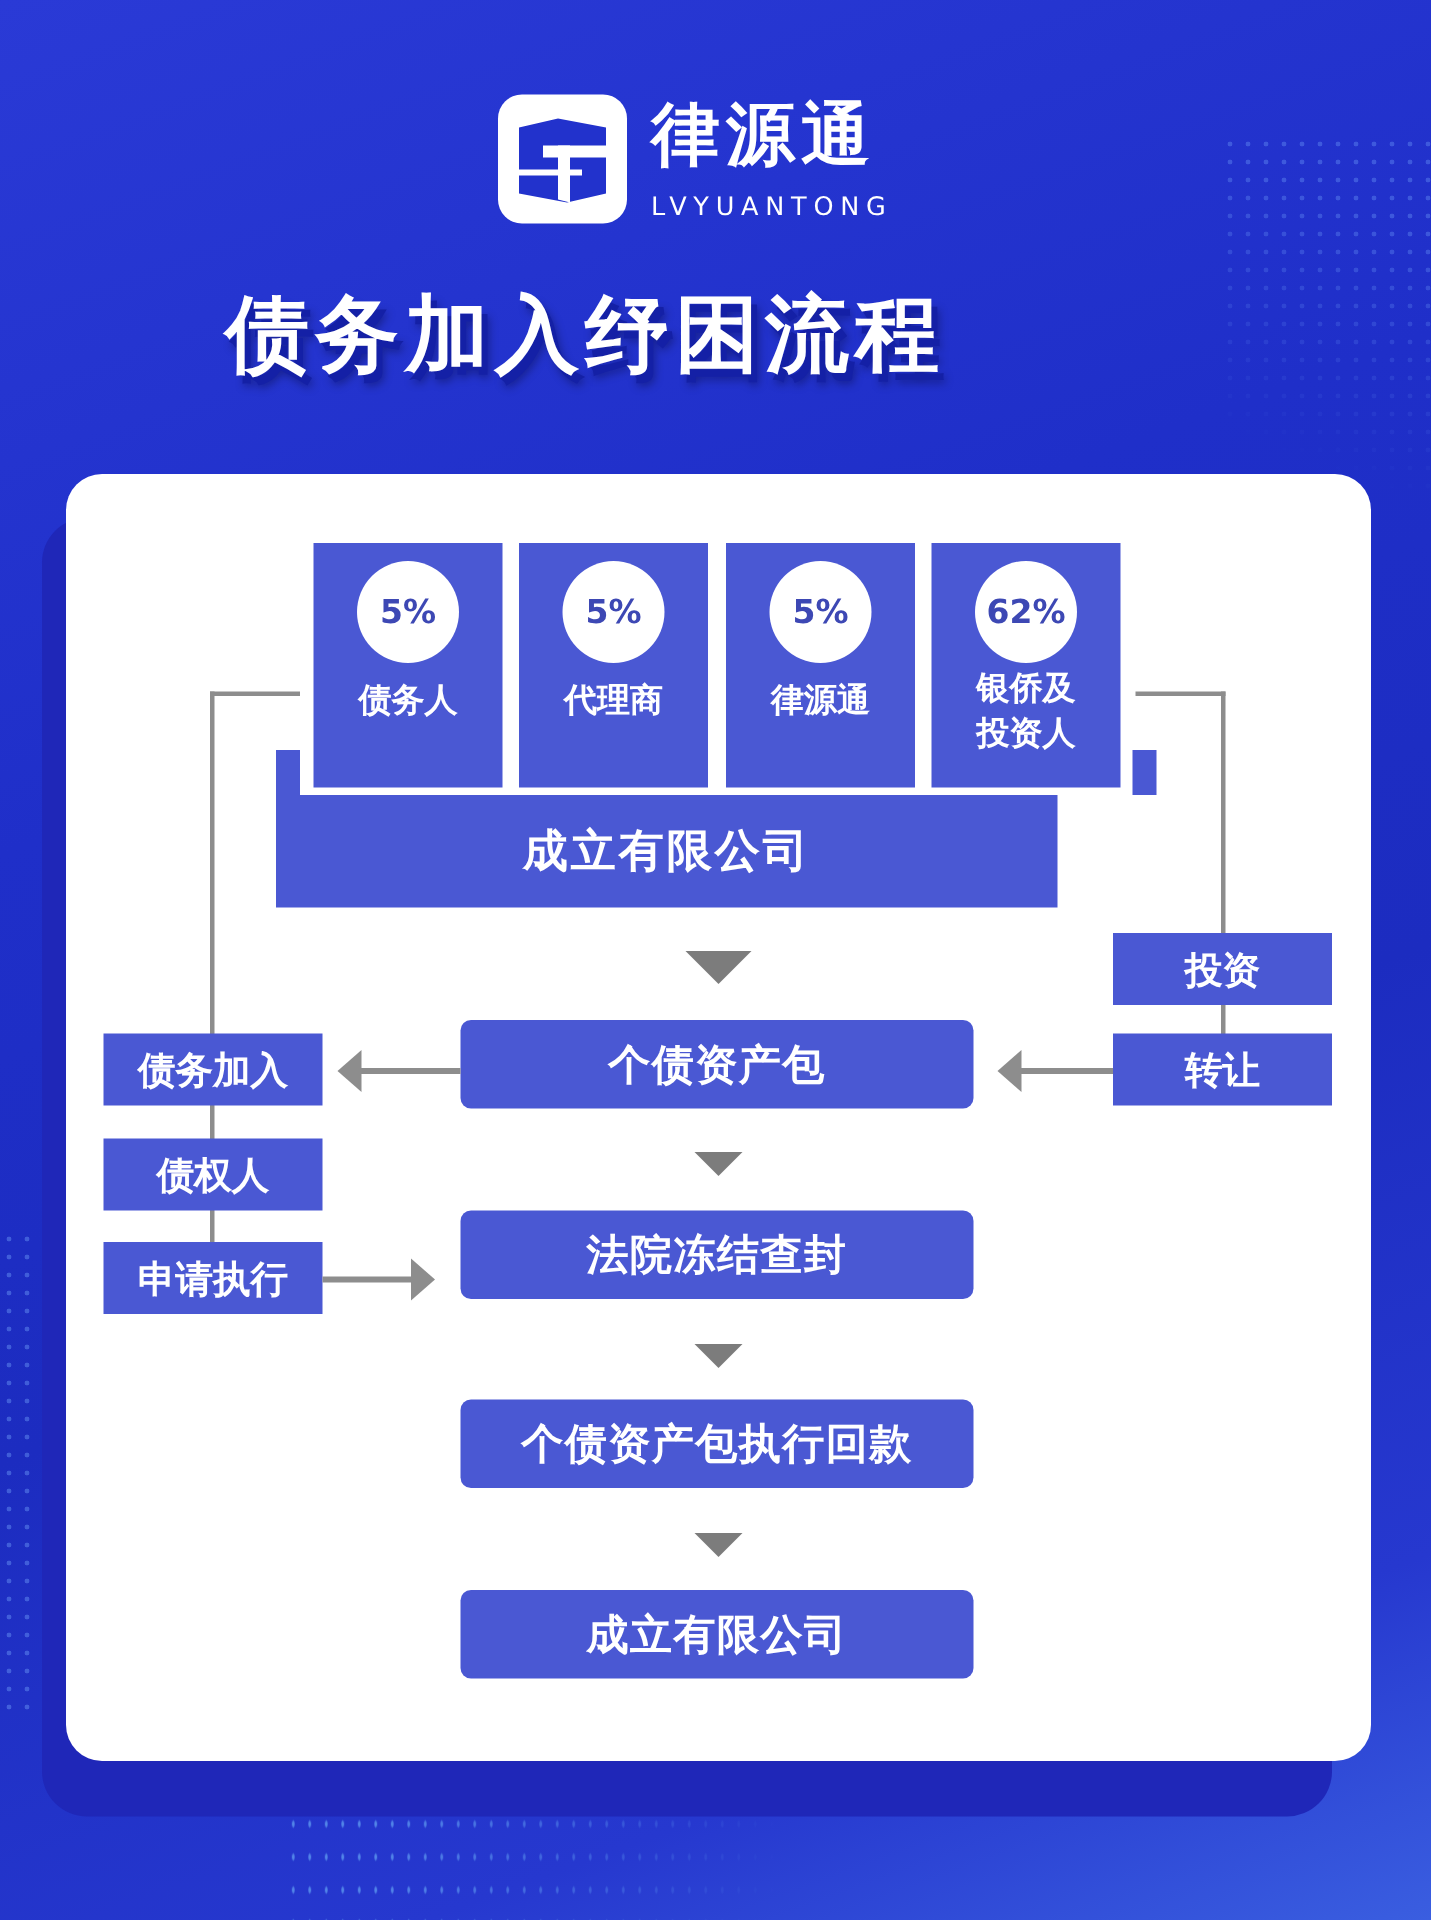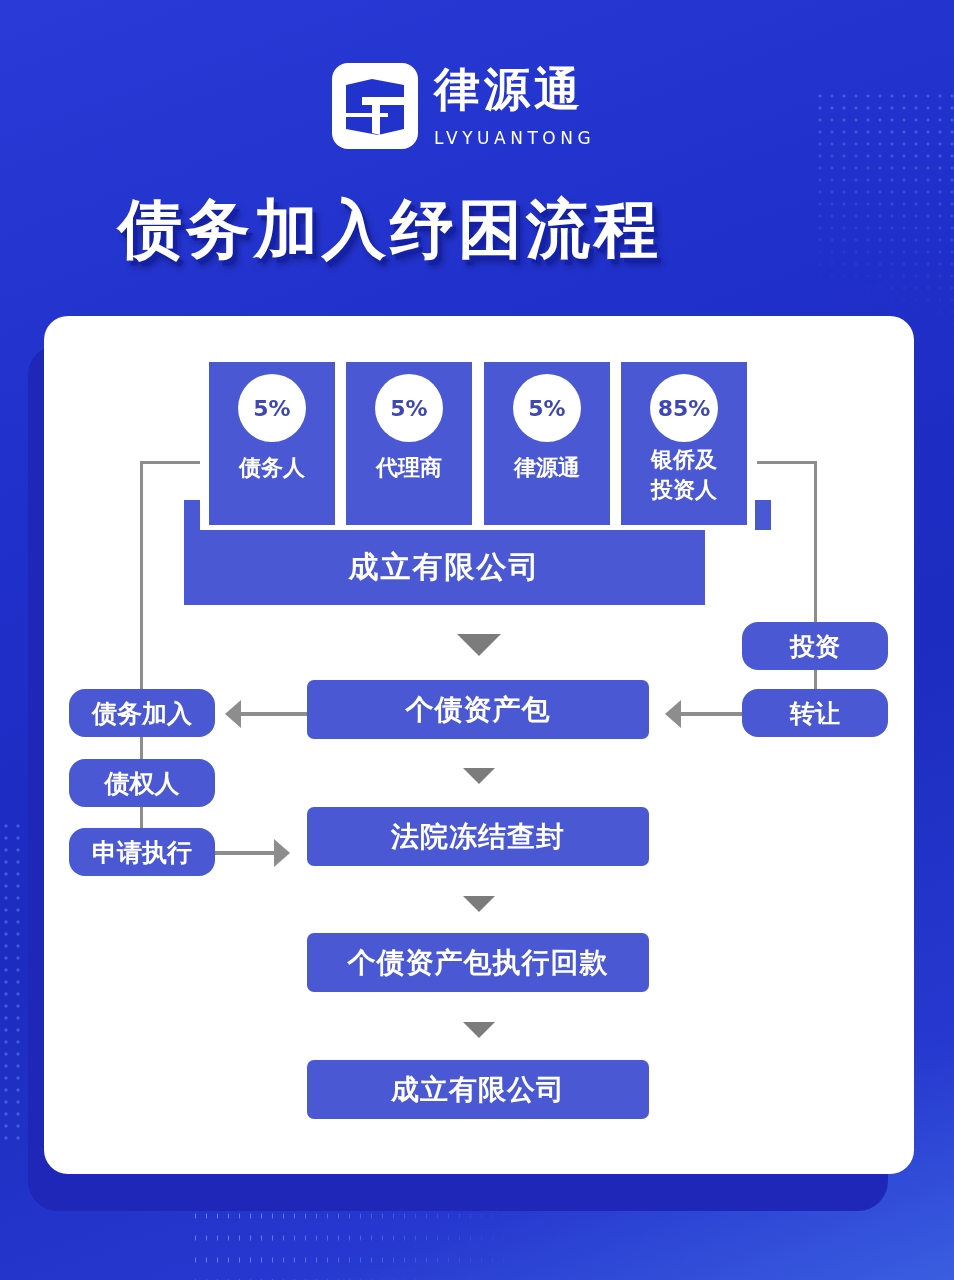--- a/index.html
+++ b/index.html
@@ -29,21 +29,21 @@
     width:86px; height:86px; border-radius:16px; background:#fff; position:relative;
   }
   .logo-mark svg { position:absolute; left:0; top:0; }
   .logo-text { margin-left:16px; color:#fff; }
   .logo-cn { font-size:46px; font-weight:bold; letter-spacing:4px; line-height:52px; }
   .logo-en { font-size:17px; letter-spacing:4.5px; line-height:22px; font-weight:normal;margin-top:12px; }
 
   
   .title {
     position:absolute; left:0; width:780px; top:186px; text-align:center;
-    color:#fff; font-size:64px; font-weight:bold; letter-spacing:4px;
+    color:#fff; font-size:56px; font-weight:bold; letter-spacing:4px;
     text-shadow: 4px 5px 0 #1420a6, 5px 7px 6px rgba(0,0,30,.35);
   }
 
   
   .card-shadow {
     position:absolute; left:28px; top:345px; width:860px; height:866px;
     background:#1f27b8; border-radius:30px;
   }
   .card {
     position:absolute; left:44px; top:316px; width:870px; height:858px;
@@ -63,21 +63,21 @@
     display:flex; align-items:center; justify-content:center;
     font-size:22px; font-weight:bold; margin-top:12px;
   }
   .share-label { font-size:22px; line-height:28px; margin-top:10px; }
   .share-label.two { margin-top:2px; }
 
   .company { left:184px; top:530px; width:521px; height:75px; font-size:30px; letter-spacing:2px; }
   .company-notch { position:absolute; background:#4a58d3; }
 
   .step { left:307px; width:342px; height:59px; font-size:28px; letter-spacing:1px; border-radius:7px; }
-  .side { width:146px; height:48px; font-size:25px; border-radius:16px; }
+  .side { width:146px; height:48px; font-size:25px; border-radius:0; }
 
   .line { position:absolute; background:#8d8d8d; }
   .tri-down {
     position:absolute; width:0; height:0;
     border-left:22px solid transparent; border-right:22px solid transparent;
     border-top:22px solid #7c7c7c;
   }
   .tri-down.sm { border-left-width:16px; border-right-width:16px; border-top-width:16px; }
   .tri-left, .tri-right { position:absolute; width:0; height:0;
     border-top:14px solid transparent; border-bottom:14px solid transparent; }
@@ -121,21 +121,21 @@
 </div>
 <div class="box share" style="left:346px;">
   <div class="circle">5%</div>
   <div class="share-label" style="margin-top:12px">代理商</div>
 </div>
 <div class="box share" style="left:484px;">
   <div class="circle">5%</div>
   <div class="share-label" style="margin-top:12px">律源通</div>
 </div>
 <div class="box share" style="left:621px;">
-  <div class="circle">85%</div>
+  <div class="circle">62%</div>
   <div class="share-label" style="margin-top:4px">银侨及</div>
   <div class="share-label two">投资人</div>
 </div>
 
 <div class="line" style="left:140px; top:461px; width:60px; height:3px;"></div>
 <div class="line" style="left:140px; top:461px; width:3px; height:370px;"></div>
 
 <div class="line" style="left:757px; top:461px; width:60px; height:3px;"></div>
 <div class="line" style="left:814px; top:461px; width:3px; height:240px;"></div>
 

